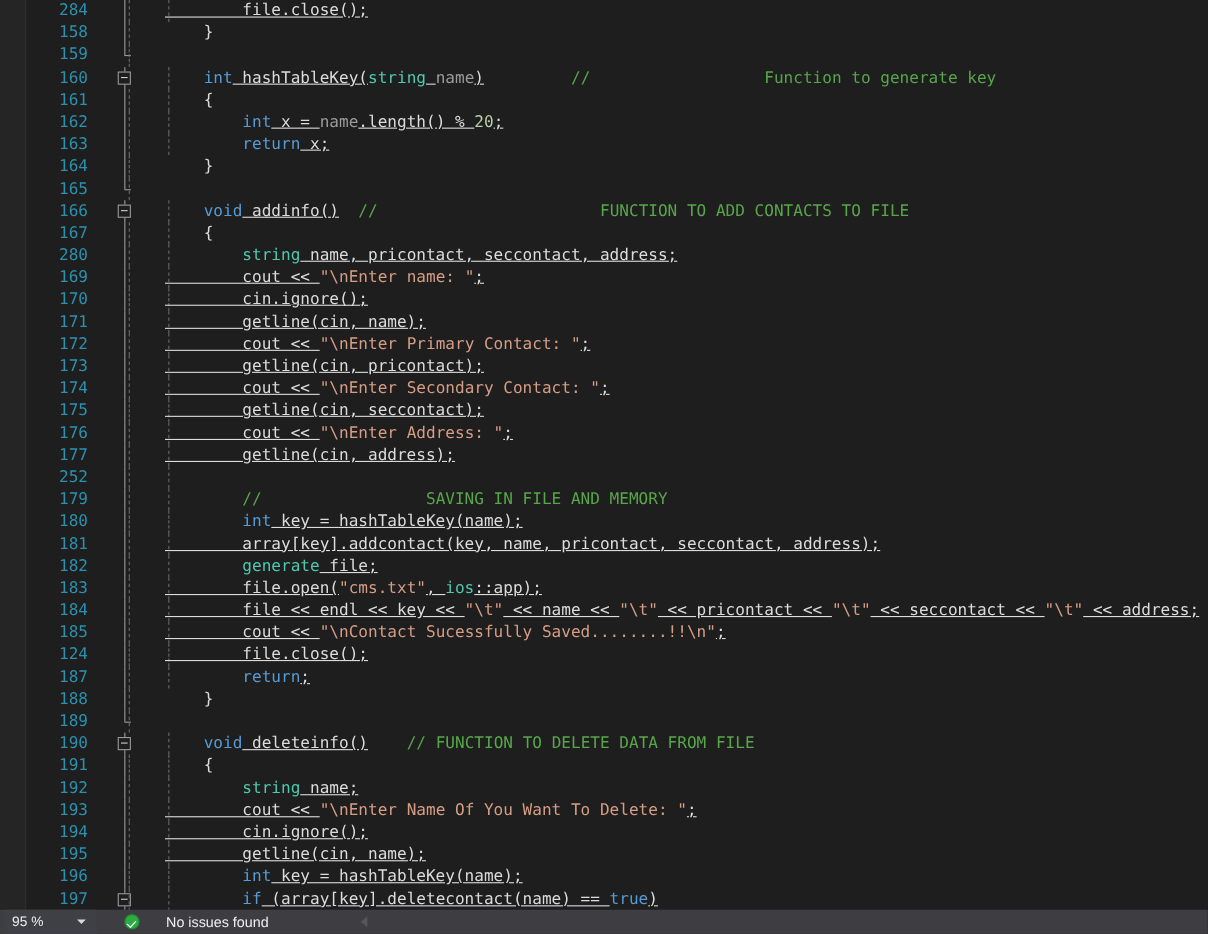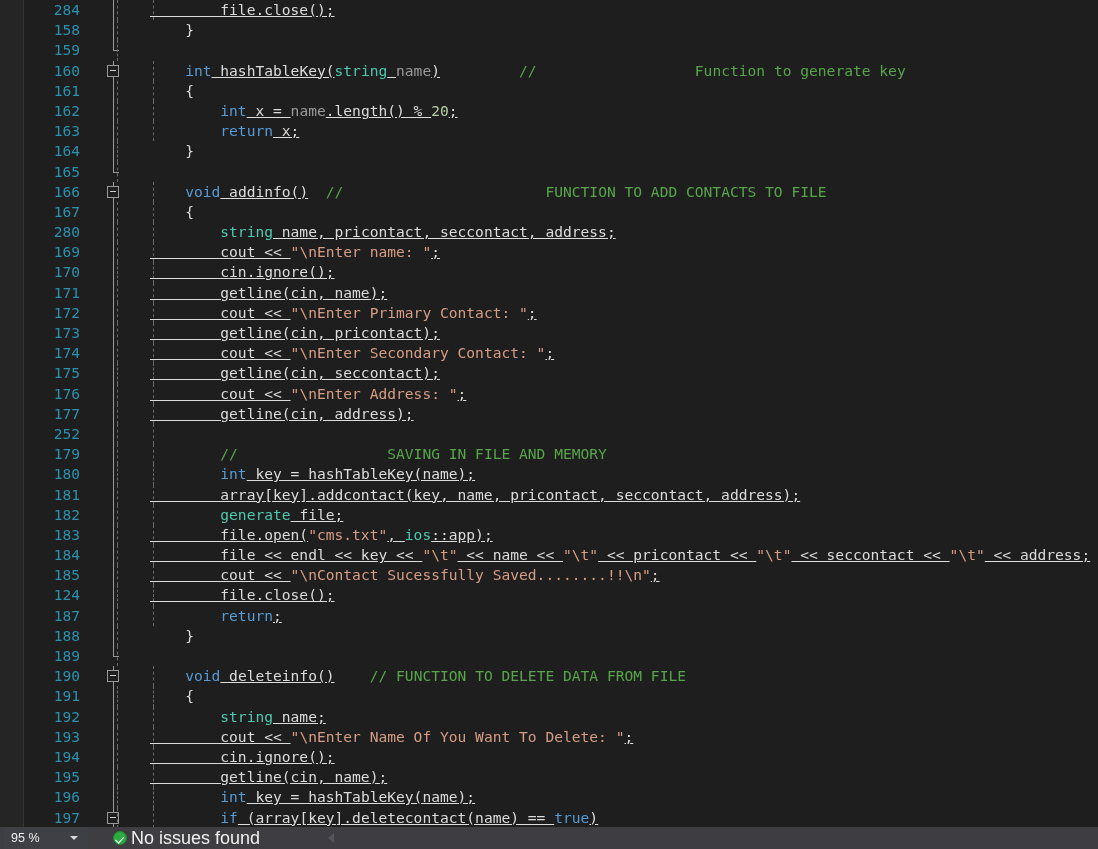--- a/index.html
+++ b/index.html
@@ -200,23 +200,23 @@
   .check-icon::after {
     content: "";
     position: absolute;
     left: 3px; top: 2.5px;
     width: 4px; height: 7px;
     border: solid #ffffff;
     border-width: 0 1.7px 1.7px 0;
     transform: rotate(42deg);
   }
   .issues-label {
-    margin-left: 4px;
+    margin-left: 24px;
     color: #f0f0f0;
-    font-size: 18px;
+    font-size: 13px;
   }
   .nav-back-arrow {
     position: absolute;
     left: 328px; top: 6px;
     width: 0; height: 0;
     border-top: 5px solid transparent;
     border-bottom: 5px solid transparent;
     border-right: 6px solid #55555b;
   }
 </style>

